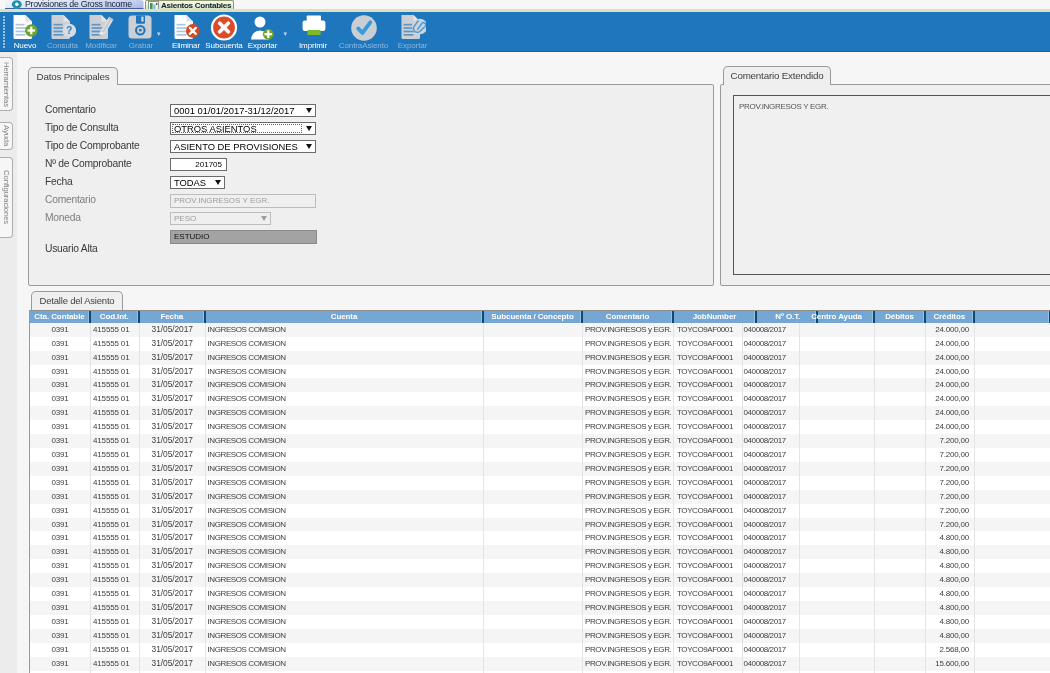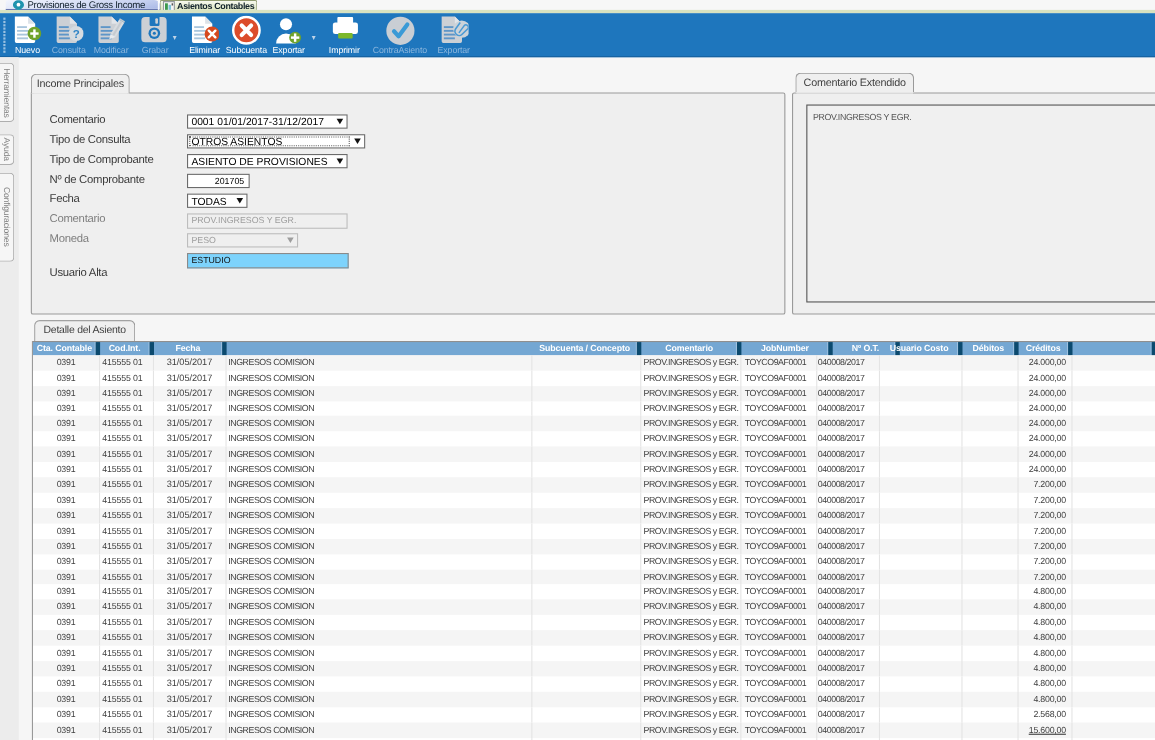--- a/index.html
+++ b/index.html
@@ -21,21 +21,21 @@
 .side{left:0;top:52px;width:17px;height:621px;background:#ececec}
 .vtab{position:absolute;left:0px;width:13px;background:#f6f6f6;border:1px solid #aeaeae;border-left:none;border-radius:0 4px 4px 0;color:#828282;font-size:7.8px;letter-spacing:-0.15px;writing-mode:vertical-rl;text-align:center;overflow:hidden;line-height:11px}
 .panel{background:#efefef;border:1px solid #9a9a9a;border-radius:2px}
 .ptab{background:#efefef;border:1px solid #9a9a9a;border-bottom:none;border-radius:5px 5px 0 0;color:#3f3f3f;text-align:center;z-index:3}
 .lbl{position:absolute;left:17px;font-size:10.3px;letter-spacing:-0.25px;color:#3a3a3a;white-space:nowrap}
 .combo{background:#fff;border:1px solid #6b6b6b;font-size:9.4px;line-height:11.5px;padding:0 0 0 3px;white-space:nowrap;overflow:hidden}
 .arr{position:absolute;right:3px;top:3px;width:0;height:0;border-left:3.5px solid transparent;border-right:3.5px solid transparent;border-top:5px solid #111}
 .inp{background:#fff;border:1px solid #6b6b6b;font-size:8px;line-height:12px;padding:0 0 0 3px;white-space:nowrap;overflow:hidden}
 .dcombo{background:#efefef;border:1px solid #bdbdbd;color:#9d9d9d;font-size:8px}
 .dcombo .arr{border-top-color:#9d9d9d}
-.hdrc{position:absolute;top:0;height:100%;color:#fff;font-size:8px;font-weight:bold;text-align:center;line-height:12.5px;letter-spacing:-0.1px;border-right:4px solid #0c4a6e;box-shadow:inset -1px 0 0 #9dc0de;overflow:hidden;white-space:nowrap}
+.hdrc{position:absolute;top:0;height:100%;color:#fff;font-size:8px;font-weight:bold;text-align:center;line-height:12.5px;letter-spacing:-0.1px;border-right:2px solid #0c4a6e;box-shadow:inset -1px 0 0 #9dc0de;overflow:hidden;white-space:nowrap}
 .row{position:absolute;left:0;width:1021px;height:13.91px}
 .cell{position:absolute;top:0;height:100%;font-size:8px;letter-spacing:-0.4px;color:#3e3e3e;line-height:13.9px;overflow:hidden;white-space:nowrap}
 .csep{border-right:1px solid #e4e4e4}
 </style></head><body>
 
 <div class="abs tabbar"></div>
 <div class="abs tab1">
     <span>Provisiones de Gross Income</span>
     <svg style="position:absolute;left:6px;top:-0.5px" width="12" height="11" viewBox="0 0 12 11">
       <path d="M5.8 0.3 C8.8 0.3 10.8 2.2 10.8 4.6 C10.8 7.3 7.5 8.3 5.2 10.6 C4.2 8 0.8 7.3 0.8 4.6 C0.8 2.2 2.8 0.3 5.8 0.3 Z" fill="#1f93ae"></path>
@@ -175,54 +175,55 @@
       </svg>
       <span class="tlab">Exportar</span>
     </div>
 <div class="darr" style="left:157px;top:18px">▾</div>
 <div class="darr" style="left:283.5px;top:18px">▾</div>
 </div>
 <div class="abs side"></div>
 <div class="vtab" style="top:57px;height:54px;line-height:12px">Herramientas</div>
 <div class="vtab" style="top:122px;height:28px;line-height:12px">Ayuda</div>
 <div class="vtab" style="top:157px;height:81px;line-height:12px">Configuraciones</div>
-<div class="abs ptab" style="left:28px;top:67px;width:90px;height:18px;font-size:9.8px;letter-spacing:-0.2px;line-height:17px">Income Principales</div>
+<div class="abs ptab" style="left:28px;top:67px;width:90px;height:18px;font-size:9.8px;letter-spacing:-0.2px;line-height:17px">Datos Principales</div>
 <div class="abs panel" style="left:28px;top:84px;width:686px;height:202px;border-top-left-radius:0"></div>
 <div class="abs" style="left:29px;top:84px;width:88px;height:1px;background:#efefef"></div>
 <div class="lbl" style="left:45px;top:103.5px">Comentario</div>
 <div class="abs combo" style="left:170px;top:103.5px;width:146px;height:13px">0001 01/01/2017-31/12/2017<div class="arr"></div></div>
 <div class="lbl" style="left:45px;top:121.5px">Tipo de Consulta</div>
-<div class="abs combo" style="left:170px;top:121.5px;width:162px;height:13px">OTROS ASIENTOS<div style="position:absolute;left:1px;top:1px;right:13px;bottom:1px;border:1px dotted #666"></div><div class="arr"></div></div>
+<div class="abs combo" style="left:170px;top:121.5px;width:146px;height:13px">OTROS ASIENTOS<div style="position:absolute;left:1px;top:1px;right:13px;bottom:1px;border:1px dotted #666"></div><div class="arr"></div></div>
 <div class="lbl" style="left:45px;top:139.5px">Tipo de Comprobante</div>
 <div class="abs combo" style="left:170px;top:139.5px;width:146px;height:13px">ASIENTO DE PROVISIONES<div class="arr"></div></div>
 <div class="lbl" style="left:45px;top:157.5px">Nº de Comprobante</div>
 <div class="abs inp" style="left:170px;top:157.5px;width:57px;height:13px;text-align:right;padding-right:4px">201705</div>
 <div class="lbl" style="left:45px;top:175.5px">Fecha</div>
 <div class="abs combo" style="left:170px;top:175.5px;width:55px;height:13px">TODAS<div class="arr"></div></div>
 <div class="lbl" style="left:45px;top:193.5px;color:#7e7e7e">Comentario</div>
 <div class="abs inp" style="left:170px;top:193.5px;width:146px;height:14px;background:#efefef;border-color:#bdbdbd;color:#9d9d9d">PROV.INGRESOS Y EGR.</div>
 <div class="lbl" style="left:45px;top:211.5px;color:#7e7e7e">Moneda</div>
 <div class="abs combo dcombo" style="left:170px;top:211.5px;width:101px;height:13px">PESO<div class="arr"></div></div>
 <div class="lbl" style="left:45px;top:243px">Usuario Alta</div>
-<div class="abs inp" style="left:170px;top:229.5px;width:147px;height:14px;background:#7dd3fc;border-color:#8a8a8a;color:#111">ESTUDIO</div>
+<div class="abs inp" style="left:170px;top:229.5px;width:147px;height:14px;background:#a3a3a3;border-color:#8a8a8a;color:#111">ESTUDIO</div>
 <div class="abs ptab" style="left:723px;top:66px;width:108px;height:18px;font-size:9.8px;letter-spacing:-0.2px;line-height:17px">Comentario Extendido</div>
 <div class="abs panel" style="left:720px;top:84px;width:345px;height:202px"></div>
 <div class="abs" style="left:724px;top:84px;width:106px;height:1px;background:#efefef"></div>
 <div class="abs" style="left:733px;top:95px;width:330px;height:180px;background:#f0f0f0;border:1px solid #555;font-size:8px;letter-spacing:-0.3px;color:#555;padding:5.5px 0 0 5px">PROV.INGRESOS Y EGR.</div>
 <div class="abs ptab" style="left:31px;top:291px;width:92px;height:19px;font-size:9.5px;letter-spacing:-0.2px;line-height:18px">Detalle del Asiento</div>
 <div class="abs" style="left:29px;top:310px;width:1021px;height:363px;border-left:1px solid #999;overflow:hidden">
 <div style="position:absolute;left:0;top:0;width:1021px;height:12.8px;background:#74a7d3;border-top:1px solid #8f8f8f">
 <div class="hdrc" style="left:0px;width:61px">Cta. Contable</div>
 <div class="hdrc" style="left:61px;width:48.5px">Cod.Int.</div>
 <div class="hdrc" style="left:109.5px;width:66.5px">Fecha</div>
+<div class="hdrc" style="left:176px;width:278px">Cuenta</div>
 <div class="hdrc" style="left:454px;width:99px">Subcuenta / Concepto</div>
 <div class="hdrc" style="left:553px;width:91px">Comentario</div>
 <div class="hdrc" style="left:644px;width:83px">JobNumber</div>
 <div class="hdrc" style="left:730px;width:57.5px">Nº O.T.</div>
-<div class="hdrc" style="left:770px;width:75px">Usuario Costo</div>
+<div class="hdrc" style="left:770px;width:75px">Centro Ayuda</div>
 <div class="hdrc" style="left:845px;width:51px">Débitos</div>
 <div class="hdrc" style="left:896px;width:48.5px">Créditos</div>
 <div class="hdrc" style="left:944.5px;width:76.5px"></div>
 </div>
 <div class="row" style="top:12.8px;background:#f5f5f5">
 <div class="cell csep" style="left:0px;width:61px;text-align:center;letter-spacing:-0.2px;">0391</div>
 <div class="cell csep" style="left:61px;width:48.5px;text-align:left;letter-spacing:-0.15px;padding-left:2px;">415555 01</div>
 <div class="cell csep" style="left:109.5px;width:66.5px;text-align:center;font-size:8.4px;letter-spacing:-0.05px;">31/05/2017</div>
 <div class="cell csep" style="left:176px;width:278px;text-align:left;padding-left:1.5px;">INGRESOS COMISION</div>
 <div class="cell csep" style="left:454px;width:99px;text-align:left;"></div>
@@ -560,21 +561,21 @@
 <div class="cell csep" style="left:0px;width:61px;text-align:center;letter-spacing:-0.2px;">0391</div>
 <div class="cell csep" style="left:61px;width:48.5px;text-align:left;letter-spacing:-0.15px;padding-left:2px;">415555 01</div>
 <div class="cell csep" style="left:109.5px;width:66.5px;text-align:center;font-size:8.4px;letter-spacing:-0.05px;">31/05/2017</div>
 <div class="cell csep" style="left:176px;width:278px;text-align:left;padding-left:1.5px;">INGRESOS COMISION</div>
 <div class="cell csep" style="left:454px;width:99px;text-align:left;"></div>
 <div class="cell csep" style="left:553px;width:91px;text-align:left;padding-left:2px;">PROV.INGRESOS y EGR.</div>
 <div class="cell csep" style="left:644px;width:68.5px;text-align:left;padding-left:3px;">TOYCO9AF0001</div>
 <div class="cell csep" style="left:712.5px;width:57.5px;text-align:left;padding-left:1px;">040008/2017</div>
 <div class="cell csep" style="left:770px;width:75px;text-align:left;"></div>
 <div class="cell csep" style="left:845px;width:51px;text-align:left;"></div>
-<div class="cell csep" style="left:896px;width:48.5px;text-align:right;letter-spacing:-0.2px;padding-right:4.5px;text-decoration:underline;">15.600,00</div>
+<div class="cell csep" style="left:896px;width:48.5px;text-align:right;letter-spacing:-0.2px;padding-right:4.5px;">15.600,00</div>
 <div class="cell" style="left:944.5px;width:76.5px;text-align:left;"></div>
 </div>
 <div class="row" style="top:360.55px;background:#fff">
 <div class="cell csep" style="left:0px;width:61px"></div>
 <div class="cell csep" style="left:61px;width:48.5px"></div>
 <div class="cell csep" style="left:109.5px;width:66.5px"></div>
 <div class="cell csep" style="left:176px;width:278px"></div>
 <div class="cell csep" style="left:454px;width:99px"></div>
 <div class="cell csep" style="left:553px;width:91px"></div>
 <div class="cell csep" style="left:644px;width:68.5px"></div>

